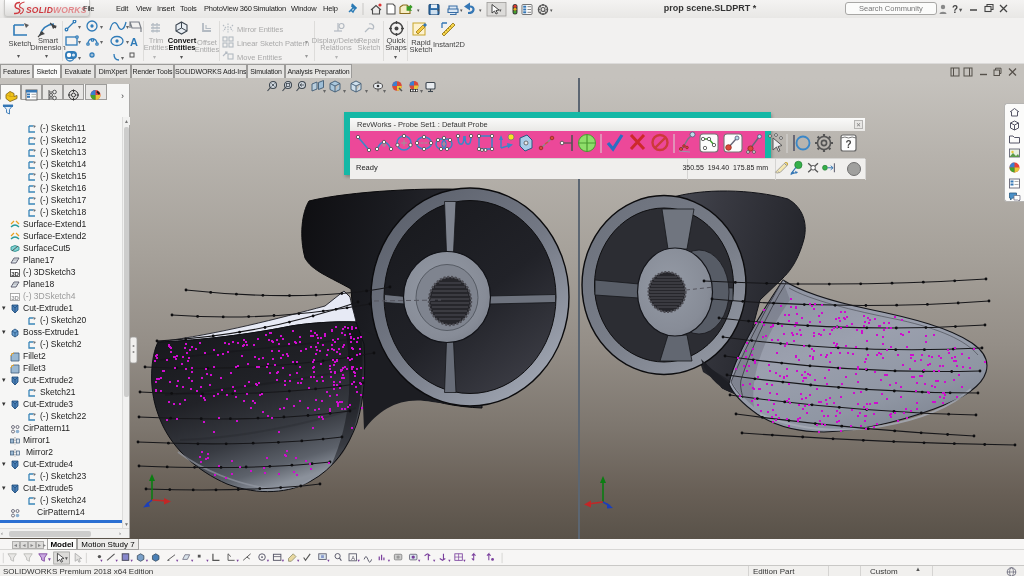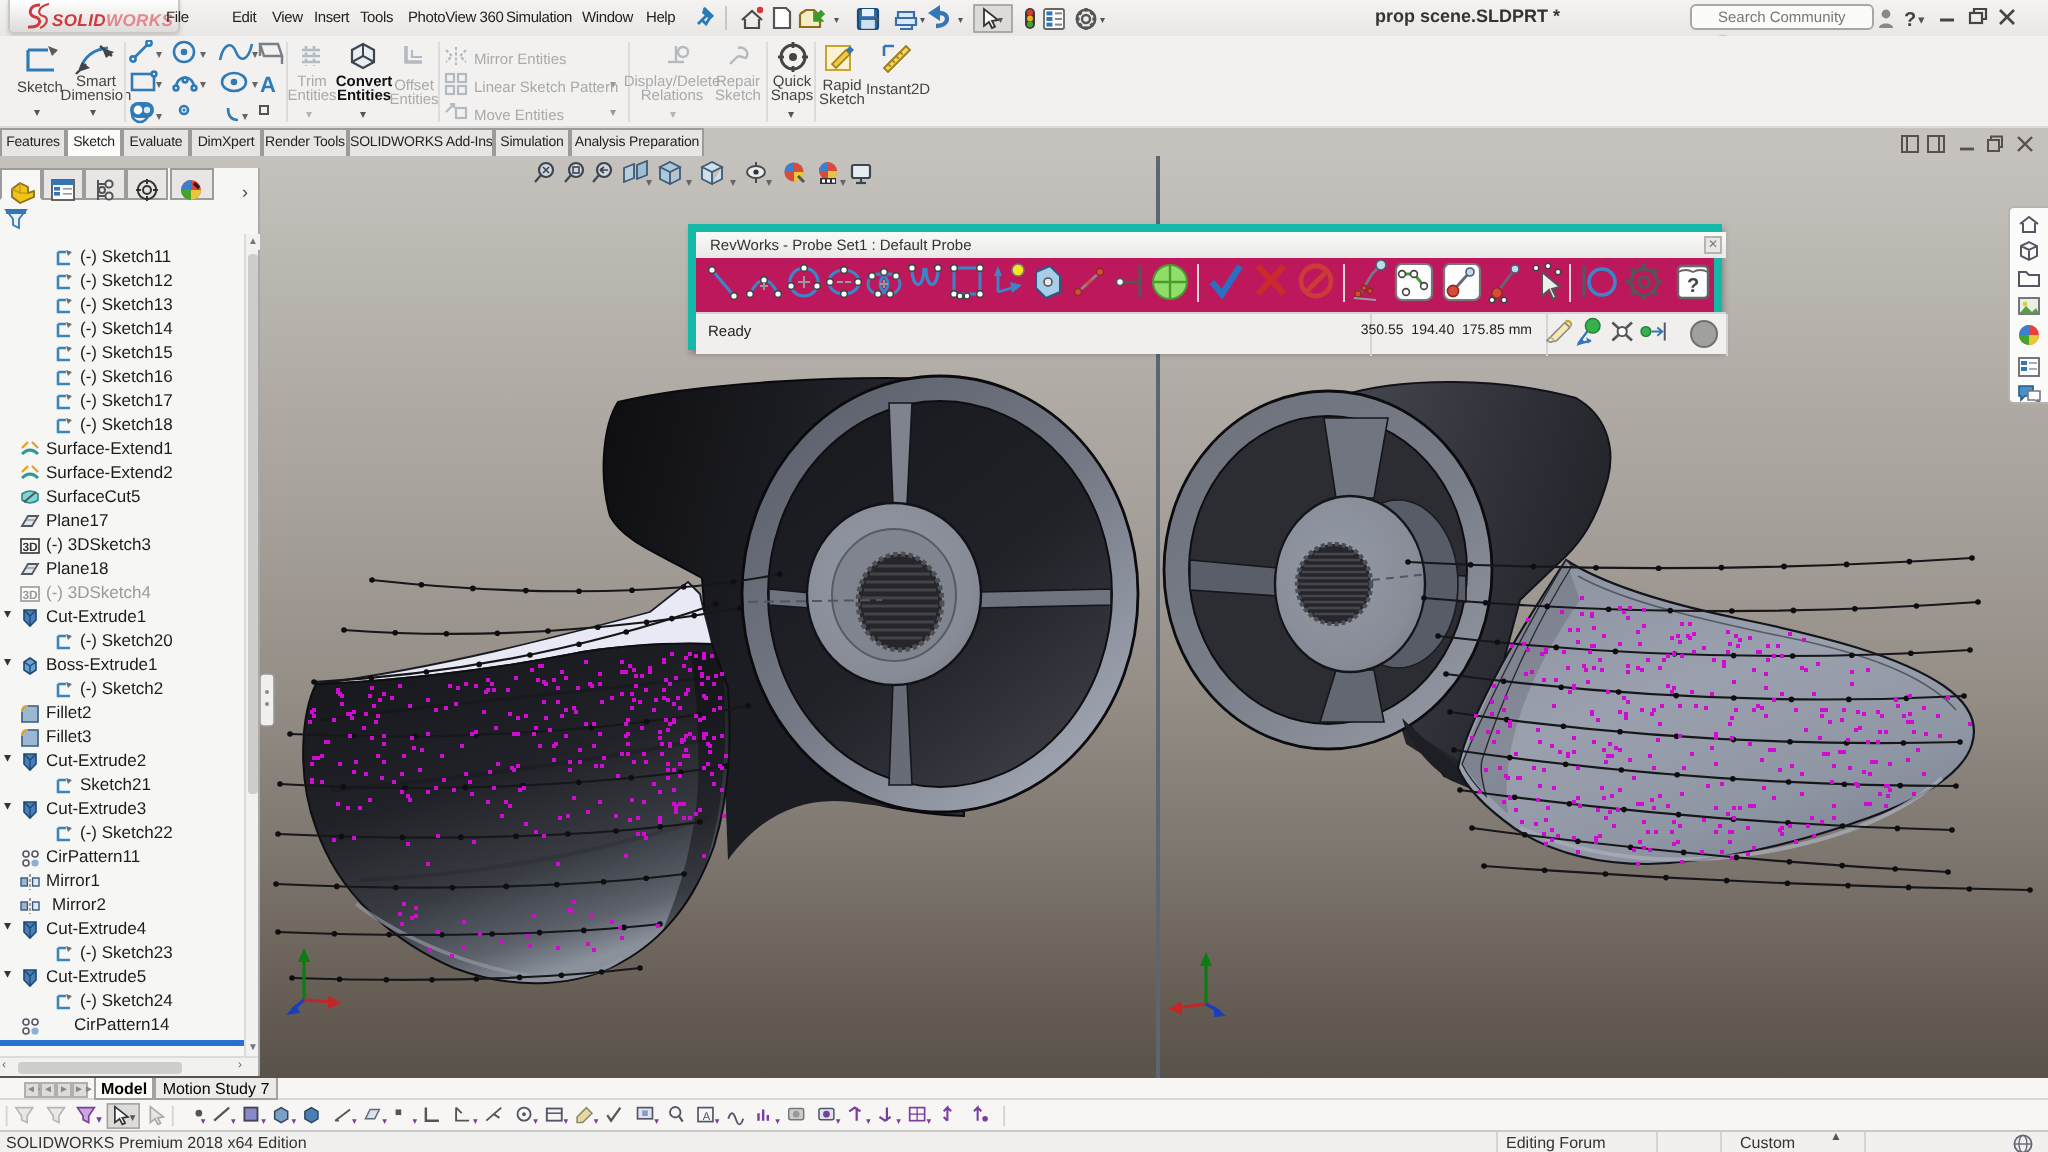--- a/index.html
+++ b/index.html
@@ -2,21 +2,21 @@
 <html><head><meta charset="utf-8"><style>
 *{margin:0;padding:0;box-sizing:border-box}
 body{width:1024px;height:576px;font-family:"Liberation Sans",sans-serif;overflow:hidden;position:relative;background:#e9e8e6}
 .abs{position:absolute}
 
 #titlebar{left:0;top:0;width:1024px;height:18px;background:linear-gradient(#f4f3f2,#e8e7e5)}
 #logo{left:4px;top:0;width:86px;height:17px;background:linear-gradient(#ffffff,#dddcda);border:1px solid #c9c8c6;border-top:none;border-radius:0 0 3px 3px;box-shadow:0 1px 2px rgba(0,0,0,.15)}
 #logo .sw1{position:absolute;left:21px;top:4.5px;font-size:8.5px;font-weight:bold;font-style:italic;color:#cf3a40;letter-spacing:.2px}
 #logo .sw2{font-weight:bold;color:#e2888c}
 .menu{top:0;height:17px;line-height:17px;font-size:7.5px;letter-spacing:-0.2px;color:#222}
-#doctitle{left:640px;top:0;width:140px;height:17px;line-height:17px;font-size:9px;font-weight:bold;color:#333;text-align:right}
+#doctitle{left:640px;top:0;width:140px;height:17px;line-height:17px;font-size:9px;font-weight:bold;color:#333;text-align:center}
 #searchbox{left:845px;top:2px;width:92px;height:13px;border:1px solid #a8a7a5;border-radius:3px;background:#fbfbfa;font-size:7.5px;color:#777;line-height:12px;padding-left:13px}
 
 #ribbon{left:0;top:18px;width:1024px;height:46px;background:#f2f1f0;border-bottom:1px solid #dcdbda}
 .rlbl{position:absolute;font-size:7.5px;color:#444;text-align:center;line-height:7.2px;white-space:nowrap}
 .rlbl.dis{color:#a9a9a9}
 .rlbl.b{color:#111}
 .rdrop{position:absolute;font-size:6px;color:#555}
 .rsep{position:absolute;top:3px;width:1px;height:40px;background:#dddcda}
 
 #tabrow{left:0;top:64px;width:1024px;height:14px;background:#c5c2bd}
@@ -42,21 +42,21 @@
 
 #modelstrip{left:0;top:539px;width:1024px;height:11px;background:#f7f6f5;border-bottom:1px solid #d8d7d5}
 .mtab{position:absolute;top:0;height:11px;line-height:11px;font-size:8px;text-align:center;border:1px solid #a3a2a0;border-top:none;background:#eceBe9;background:#ecebe9}
 .mtab.active{background:#fbfbfa;font-weight:bold}
 .mbtn{position:absolute;top:2px;width:8px;height:8px;background:#dddcda;border:1px solid #b0afad;color:#888;font-size:5px;line-height:7px;text-align:center}
 
 #btoolbar{left:0;top:550px;width:1024px;height:15px;background:#f7f6f5}
 
 #statusbar{left:0;top:565px;width:1024px;height:11px;background:#f1f0ee;border-top:1px solid #c9c8c6;font-size:8px;color:#333}
 
-#revworks{left:344px;top:112px;width:517px;height:63px;background:#be185d;border:4px solid #14b8a6;box-shadow:1px 2px 3px rgba(0,0,0,.25)}
+#revworks{left:344px;top:112px;width:427px;height:63px;background:#ec4899;border:6px solid #14b8a6;box-shadow:1px 2px 3px rgba(0,0,0,.25)}
 #rwtitle{position:absolute;left:0;top:0;width:515px;height:13px;background:linear-gradient(#fafaf9,#e9e8e6);font-size:7.5px;color:#333;line-height:13px;padding-left:7px}
 #rwstatus{position:absolute;left:0;top:40px;width:515px;height:21px;background:#f0efed;border-top:1px solid #d5d4d2;font-size:7.5px;color:#222}
 
 #taskpane{left:1004px;top:103px;width:20px;height:99px;background:#fbfbfa;border:1px solid #b5b4b2;border-right:none;border-radius:3px 0 0 3px}
 </style></head>
 <body>
 <div class="abs" id="titlebar"></div>
 <div class="abs" id="logo">
     <svg style="position:absolute;left:4px;top:1px" width="17" height="15" viewBox="0 0 17 15">
       <g fill="none" stroke="#cf3a40" stroke-width="1.5">
@@ -1805,21 +1805,21 @@
       <text x="495.7999999999998" y="12" font-size="5" fill="#7a3f9d">▾</text>
       <path d="M506.9999999999998,10 l0,-7 l-2,2 m2,-2 l2,2 m-2,5 l-2,-2" fill="none" stroke="#7a3f9d" stroke-width="1.1"></path>
       <path d="M523.1999999999998,10 l0,-7 l-2,2 m2,-2 l2,2" fill="none" stroke="#7a3f9d" stroke-width="1.1"></path>
       <circle cx="527.1999999999998" cy="9" r="1.5" fill="#7a3f9d"></circle>
       <line x1="537.3999999999999" y1="2" x2="537.3999999999999" y2="13" stroke="#d5d4d2"></line>
     </svg>
   </div>
 <div class="abs" id="statusbar">
     <div class="abs" style="left:3px;top:1px">SOLIDWORKS Premium 2018 x64 Edition</div>
 <div class="abs" style="left:0;top:0;width:1024px;height:11px">
-      <span style="position:absolute;left:753px;top:1px">Editing Forum</span>
+      <span style="position:absolute;left:753px;top:1px">Edition Part</span>
       <span style="position:absolute;left:870px;top:1px">Custom</span>
       <span style="position:absolute;left:915px;top:0px;font-size:6px;color:#555">▲</span>
       <span style="position:absolute;left:748px;top:0;width:1px;height:11px;background:#d5d4d2"></span>
       <span style="position:absolute;left:828px;top:0;width:1px;height:11px;background:#d5d4d2"></span>
       <span style="position:absolute;left:860px;top:0;width:1px;height:11px;background:#d5d4d2"></span>
       <span style="position:absolute;left:932px;top:0;width:1px;height:11px;background:#d5d4d2"></span>
       <svg style="position:absolute;left:1006px;top:0.5px" width="11" height="10" viewBox="0 0 11 10">
         <circle cx="5.5" cy="5" r="4.3" fill="none" stroke="#667" stroke-width="0.9"></circle>
         <ellipse cx="5.5" cy="5" rx="2" ry="4.3" fill="none" stroke="#667" stroke-width="0.7"></ellipse>
         <line x1="1.2" y1="5" x2="9.8" y2="5" stroke="#667" stroke-width="0.7"></line>

